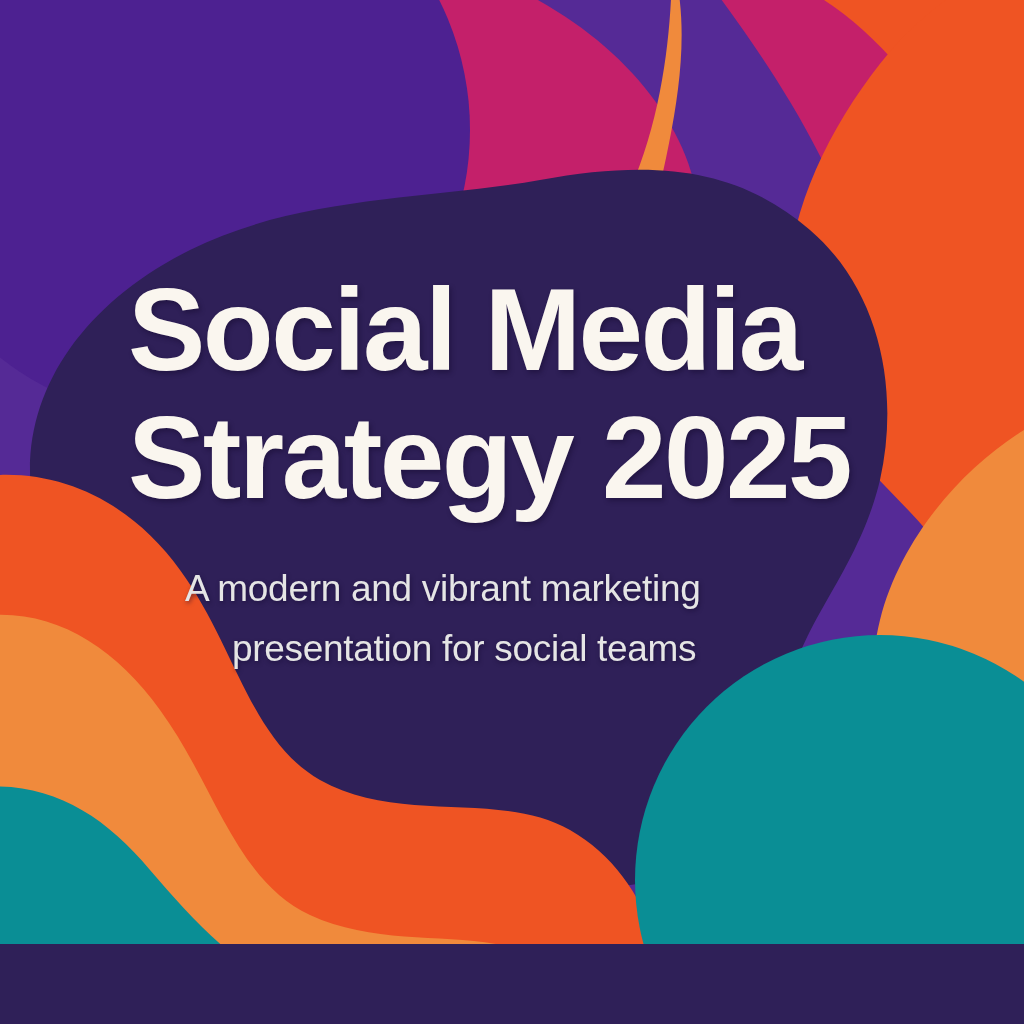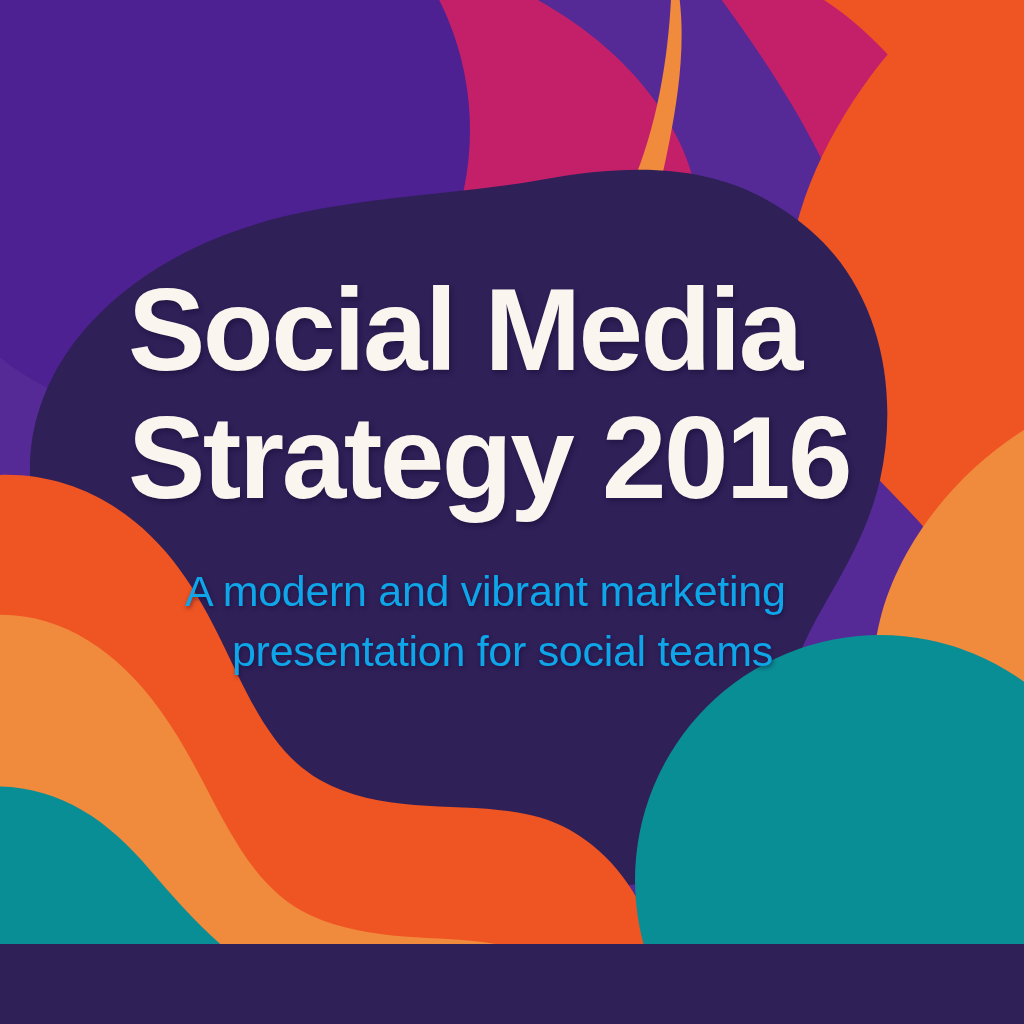--- a/index.html
+++ b/index.html
@@ -41,25 +41,25 @@
     letter-spacing: -2.5px;
     color: #FAF6EF;
     white-space: nowrap;
     text-shadow: 2px 3px 5px rgba(20,8,45,0.45);
   }
   #title-line-1 { top: 272px; }
   #title-line-2 { top: 400px; }
   .subtitle-line {
     position: absolute;
     left: 185px;
-    font-size: 43px;
+    font-size: 37px;
     line-height: 1.0;
     font-weight: 400;
     letter-spacing: -0.3px;
-    color: #0ea5e9;
+    color: #e5e5e5;
     white-space: nowrap;
     text-shadow: 1px 2px 4px rgba(20,8,45,0.5);
   }
   #subtitle-line-1 { top: 570px; }
   #subtitle-line-2 { top: 630px; margin-left: 47px; }
 </style>
 </head>
 <body>
 
 <div id="slide">
@@ -98,21 +98,21 @@
     <path d="M-40,790 C40,775 100,810 150,870 C200,928 250,985 330,1000 C390,1011 440,1030 470,1064 L-40,1064 Z" fill="#0A8E95"></path>
 
     <circle cx="880" cy="880" r="245" fill="#0A8E95"></circle>
 
   </svg>
 
   <div id="text-layer">
 
     <div class="title-line" id="title-line-1">Social Media</div>
 
-    <div class="title-line" id="title-line-2">Strategy 2016</div>
+    <div class="title-line" id="title-line-2">Strategy 2025</div>
 
     <div class="subtitle-line" id="subtitle-line-1">A modern and vibrant marketing</div>
 
     <div class="subtitle-line" id="subtitle-line-2">presentation for social teams</div>
 
   </div>
 
 </div>
 
 </body></html>

